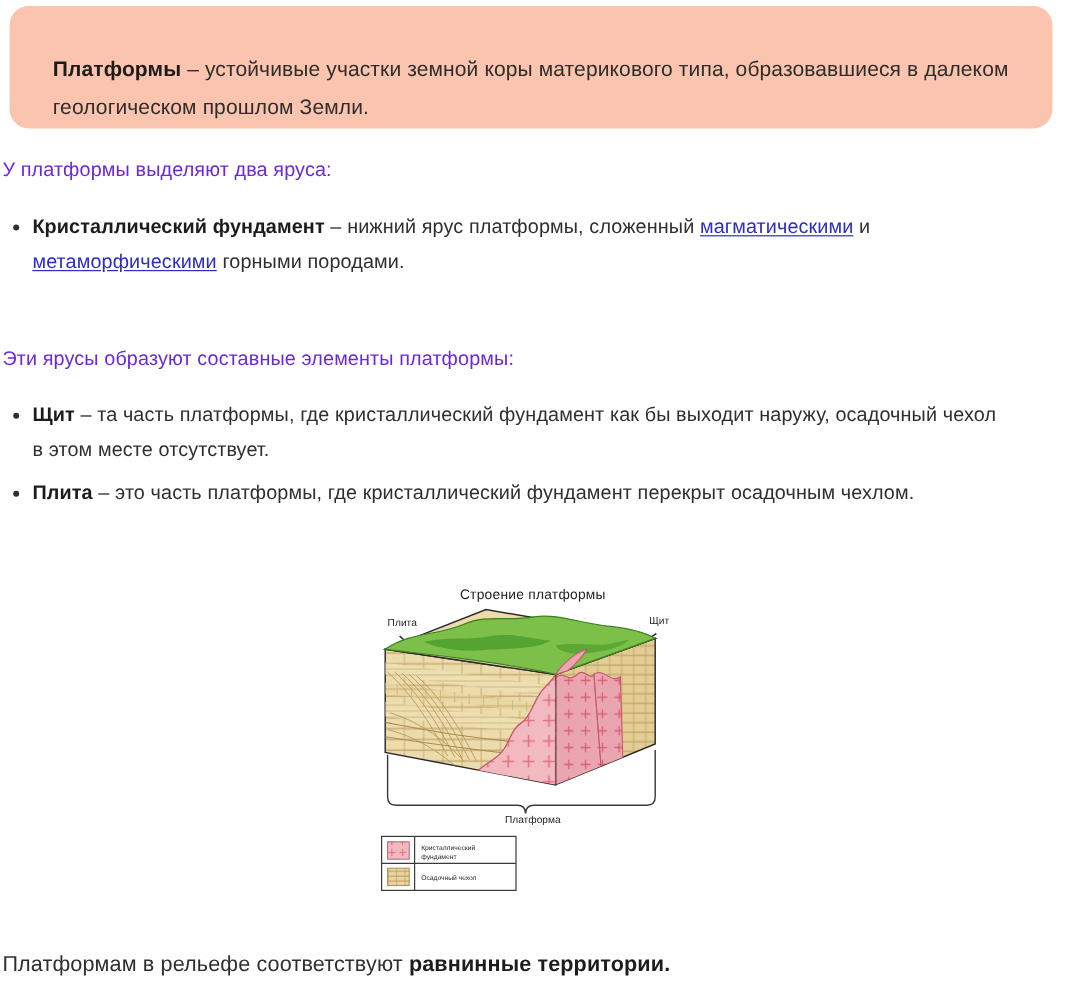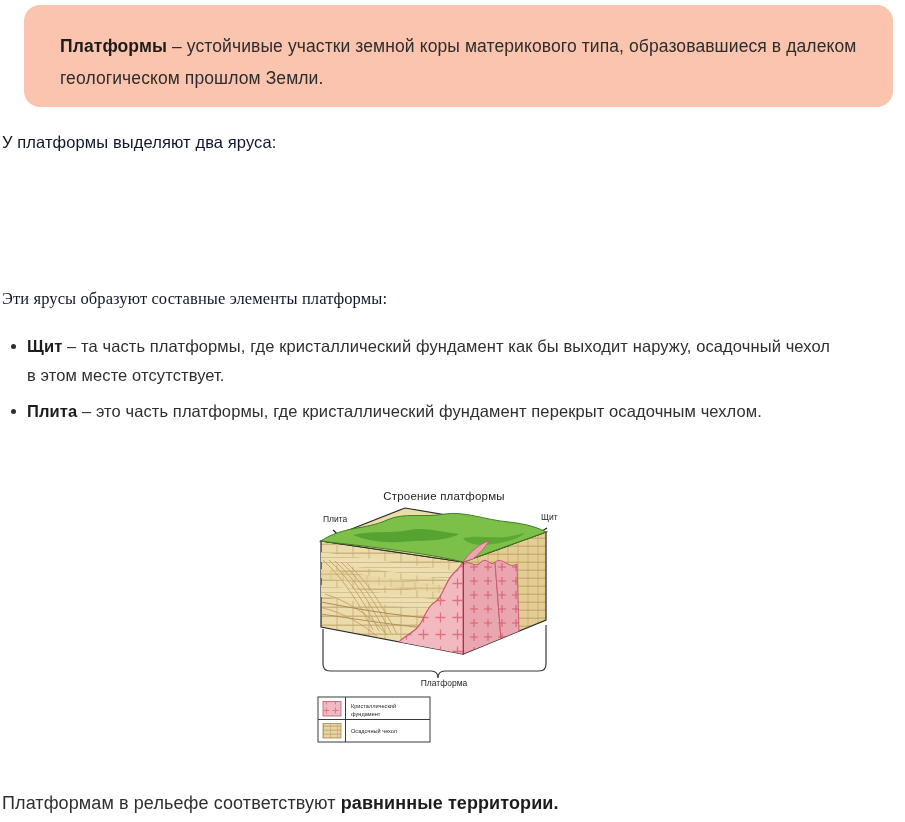--- a/index.html
+++ b/index.html
@@ -20,51 +20,51 @@
   .page {
     width: 905px;
     height: 822px;
     position: relative;
     box-sizing: border-box;
   }
 
   
   .callout {
     position: absolute;
-    left: 24px;
+    left: 8px;
     top: 5px;
     width: 869px;
     height: 102px;
     background: #fbc4ae;
     border-radius: 16px;
     box-sizing: border-box;
-    padding: 25px 34px 0 36px;
+    padding: 36px 34px 0 36px;
   }
   .callout-text {
     font-size: 17.5px;
     line-height: 32px;
     color: #2d2d2d;
     letter-spacing: 0.1px;
   }
   .callout-term {
     font-weight: 700;
     color: #1c1c1c;
   }
 
   
   .para {
     position: absolute;
     left: 2px;
     font-size: 16.5px;
     line-height: 26px;
-    color: #0f172a;
+    color: #6d28d9;
     letter-spacing: 0.1px;
   }
   .para-intro1 { top: 129px; }
-  .para-intro2 { top: 286px; font-family: Liberation Serif, serif; }
+  .para-intro2 { top: 286px; }
 
   
   .bullets {
     position: absolute;
     left: 2px;
     margin: 0;
     padding: 0;
     list-style: none;
   }
   .bullets-one { top: 175px; width: 880px; }
@@ -141,20 +141,23 @@
 
   <div class="callout">
     <div class="callout-text">
       <span class="callout-term">Платформы</span><span> – </span><span>устойчивые участки земной коры материкового типа, образовавшиеся в далеком геологическом прошлом Земли.</span>
     </div>
   </div>
 
   <div class="para para-intro1">У платформы выделяют два яруса:</div>
 
   <ul class="bullets bullets-one">
+    <li class="bullet-item">
+      <span class="b-term">Кристаллический фундамент</span><span> – </span><span>нижний ярус платформы, сложенный </span><a class="lnk">магматическими</a><span> и </span><a class="lnk">метаморфическими</a><span> горными породами.</span>
+    </li>
   </ul>
 
   <div class="para para-intro2">Эти ярусы образуют составные элементы платформы:</div>
 
   <ul class="bullets bullets-two">
     <li class="bullet-item">
       <span class="b-term">Щит</span><span> – </span><span>та часть платформы, где кристаллический фундамент как бы выходит наружу, осадочный чехол в этом месте отсутствует.</span>
     </li>
     <li class="bullet-item">
       <span class="b-term">Плита</span><span> – </span><span>это часть платформы, где кристаллический фундамент перекрыт осадочным чехлом.</span>

